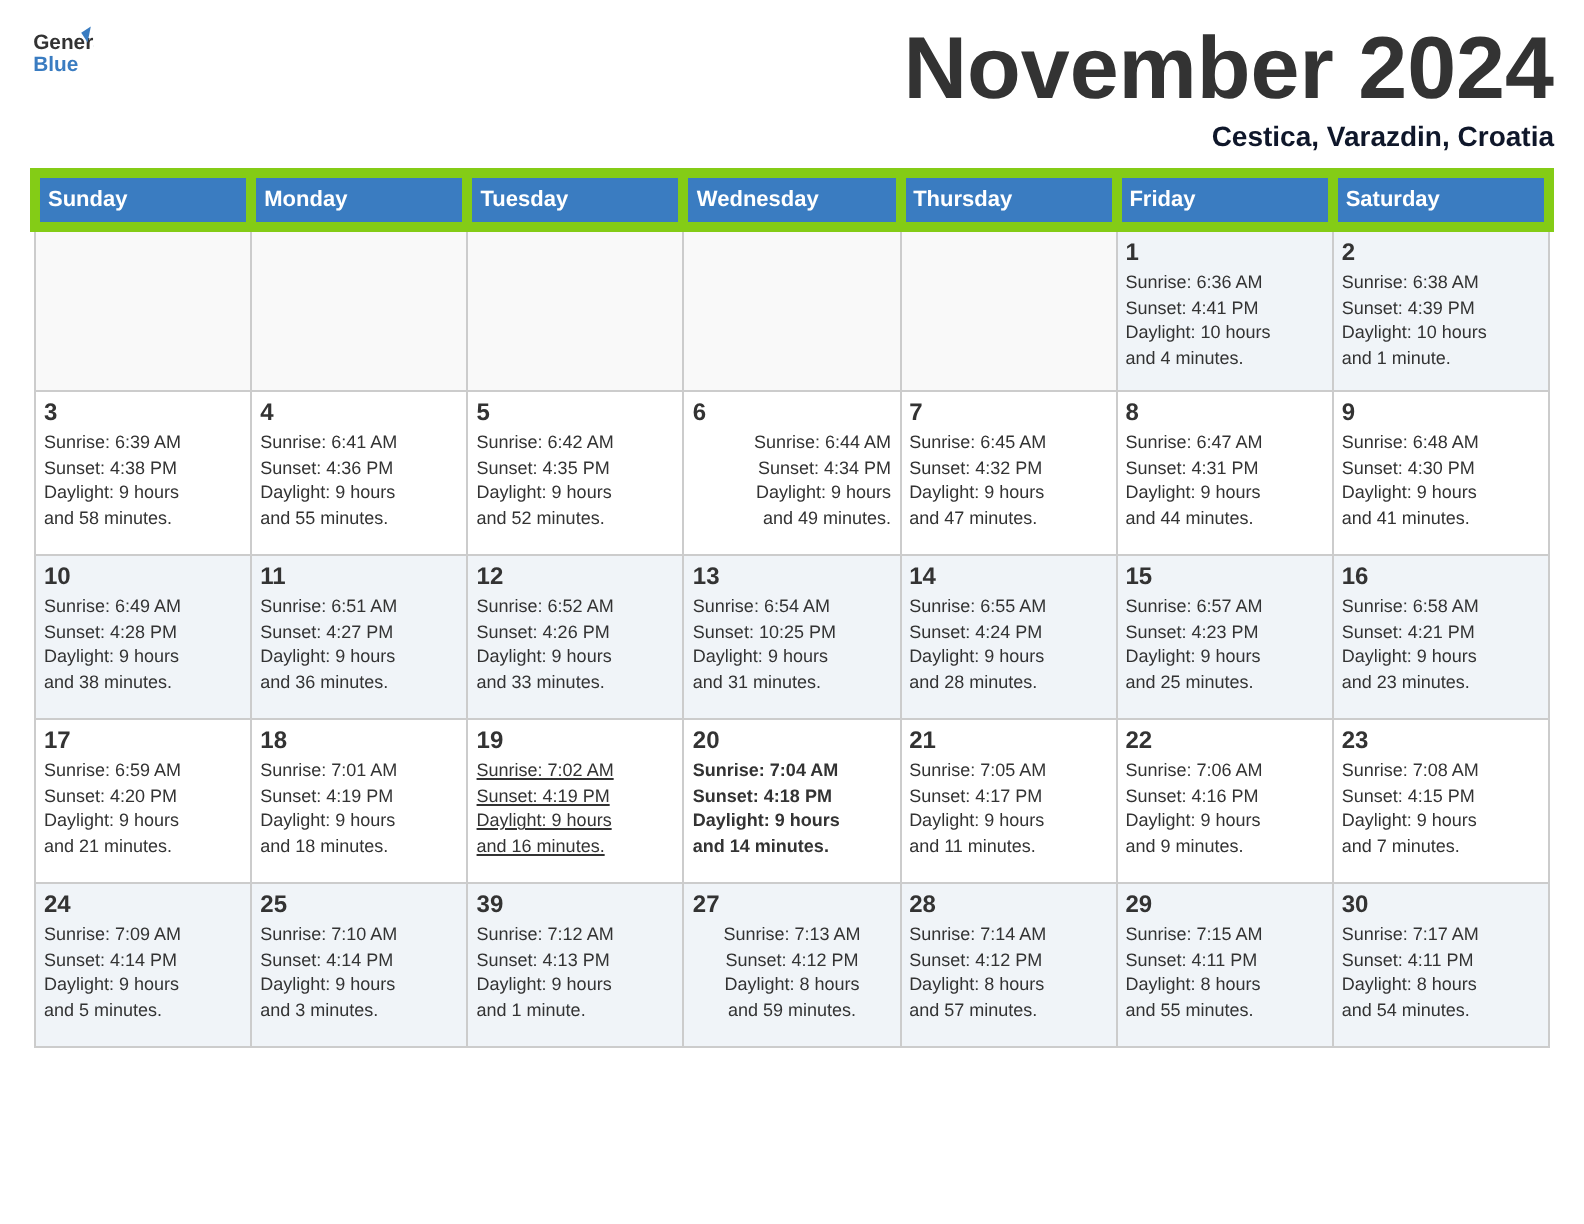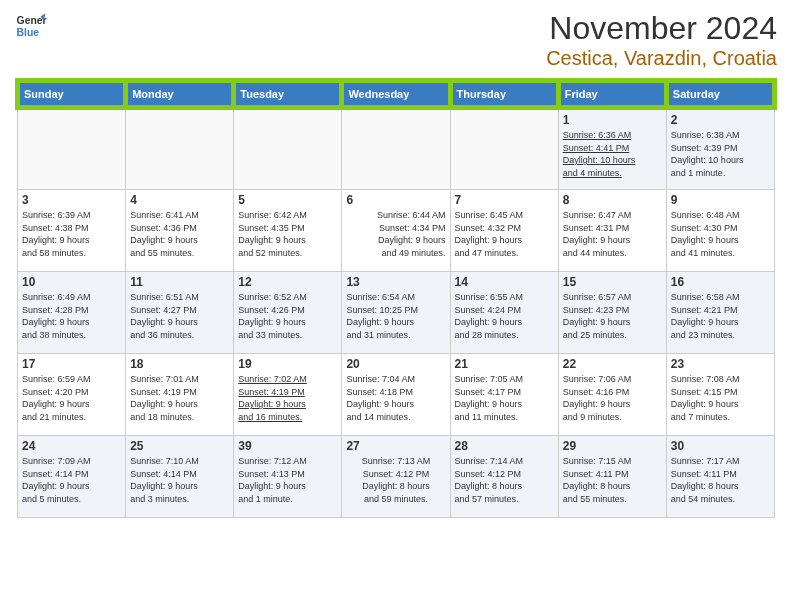--- a/index.html
+++ b/index.html
@@ -27,28 +27,29 @@
       gap: 2px;
     }
     .logo-icon {
       width: 32px;
       height: 32px;
     }
     .title-area {
       text-align: right;
     }
     .month-title {
-      font-size: 32px;
-      font-weight: normal;
+      font-size: 44px;
+      font-weight: bold;
       color: #333;
       margin-left: 20px;
     }
     .subtitle {
-      font-size: 20px;
-      color: #a16207;
+      font-size: 14px;
+      color: #0f172a;
+      font-weight: bold;
     }
     table {
       width: 100%;
       border-collapse: collapse;
       table-layout: fixed;
     }
     th {
       background-color: #3a7cc1;
       color: #fff;
       font-size: 11px;
@@ -116,21 +117,21 @@
     </thead>
     <tbody id="calendar-body">
     <tr>
           <td class="empty"></td>
           <td class="empty"></td>
           <td class="empty"></td>
           <td class="empty"></td>
           <td class="empty"></td>
           <td class="shade">
             <span class="day-num">1</span>
-            <div class="day-info" style="white-space: pre-line; text-decoration: underline;">Sunrise: 6:36 AM
+            <div class="day-info" style="white-space: pre-line;">Sunrise: 6:36 AM
 Sunset: 4:41 PM
 Daylight: 10 hours
 and 4 minutes.</div>
           </td>
           <td class="shade">
             <span class="day-num">2</span>
             <div class="day-info" style="white-space: pre-line;">Sunrise: 6:38 AM
 Sunset: 4:39 PM
 Daylight: 10 hours
 and 1 minute.</div>
@@ -255,21 +256,21 @@
           </td>
           <td>
             <span class="day-num">19</span>
             <div class="day-info" style="white-space: pre-line; text-decoration: underline;">Sunrise: 7:02 AM
 Sunset: 4:19 PM
 Daylight: 9 hours
 and 16 minutes.</div>
           </td>
           <td>
             <span class="day-num">20</span>
-            <div class="day-info" style="white-space: pre-line;">Sunrise: 7:04 AM
+            <div class="day-info" style="white-space: pre-line; font-weight: bold;">Sunrise: 7:04 AM
 Sunset: 4:18 PM
 Daylight: 9 hours
 and 14 minutes.</div>
           </td>
           <td>
             <span class="day-num">21</span>
             <div class="day-info" style="white-space: pre-line;">Sunrise: 7:05 AM
 Sunset: 4:17 PM
 Daylight: 9 hours
 and 11 minutes.</div>

